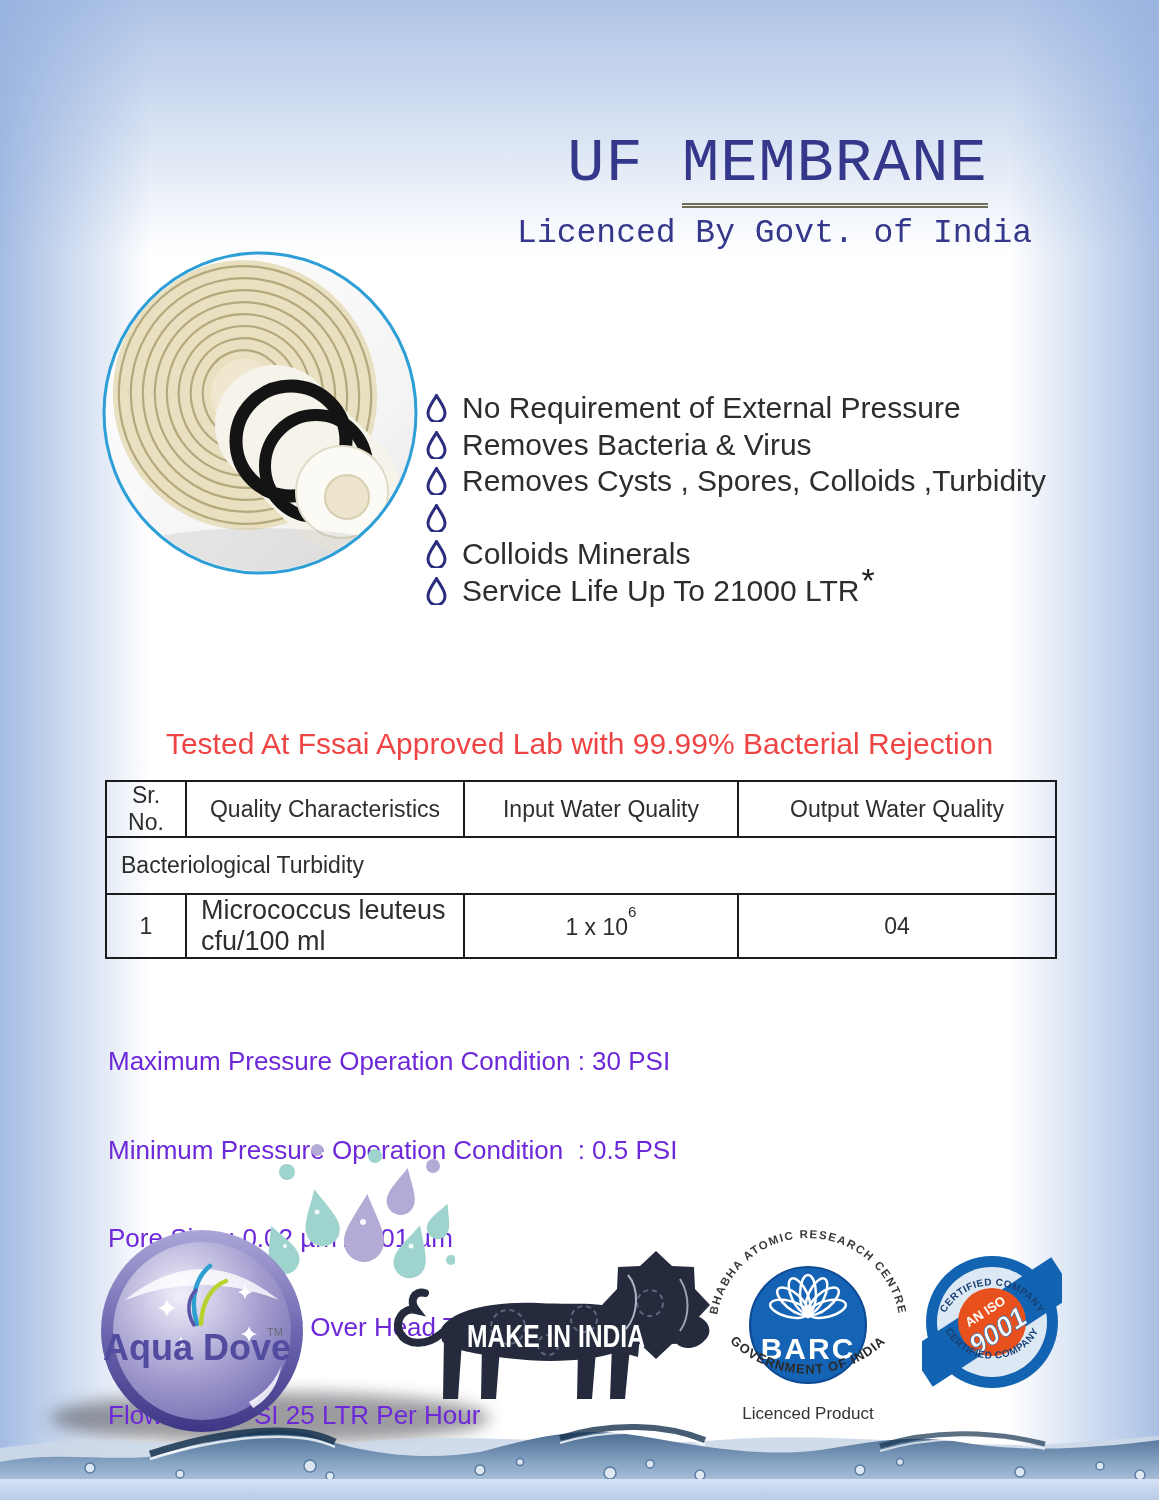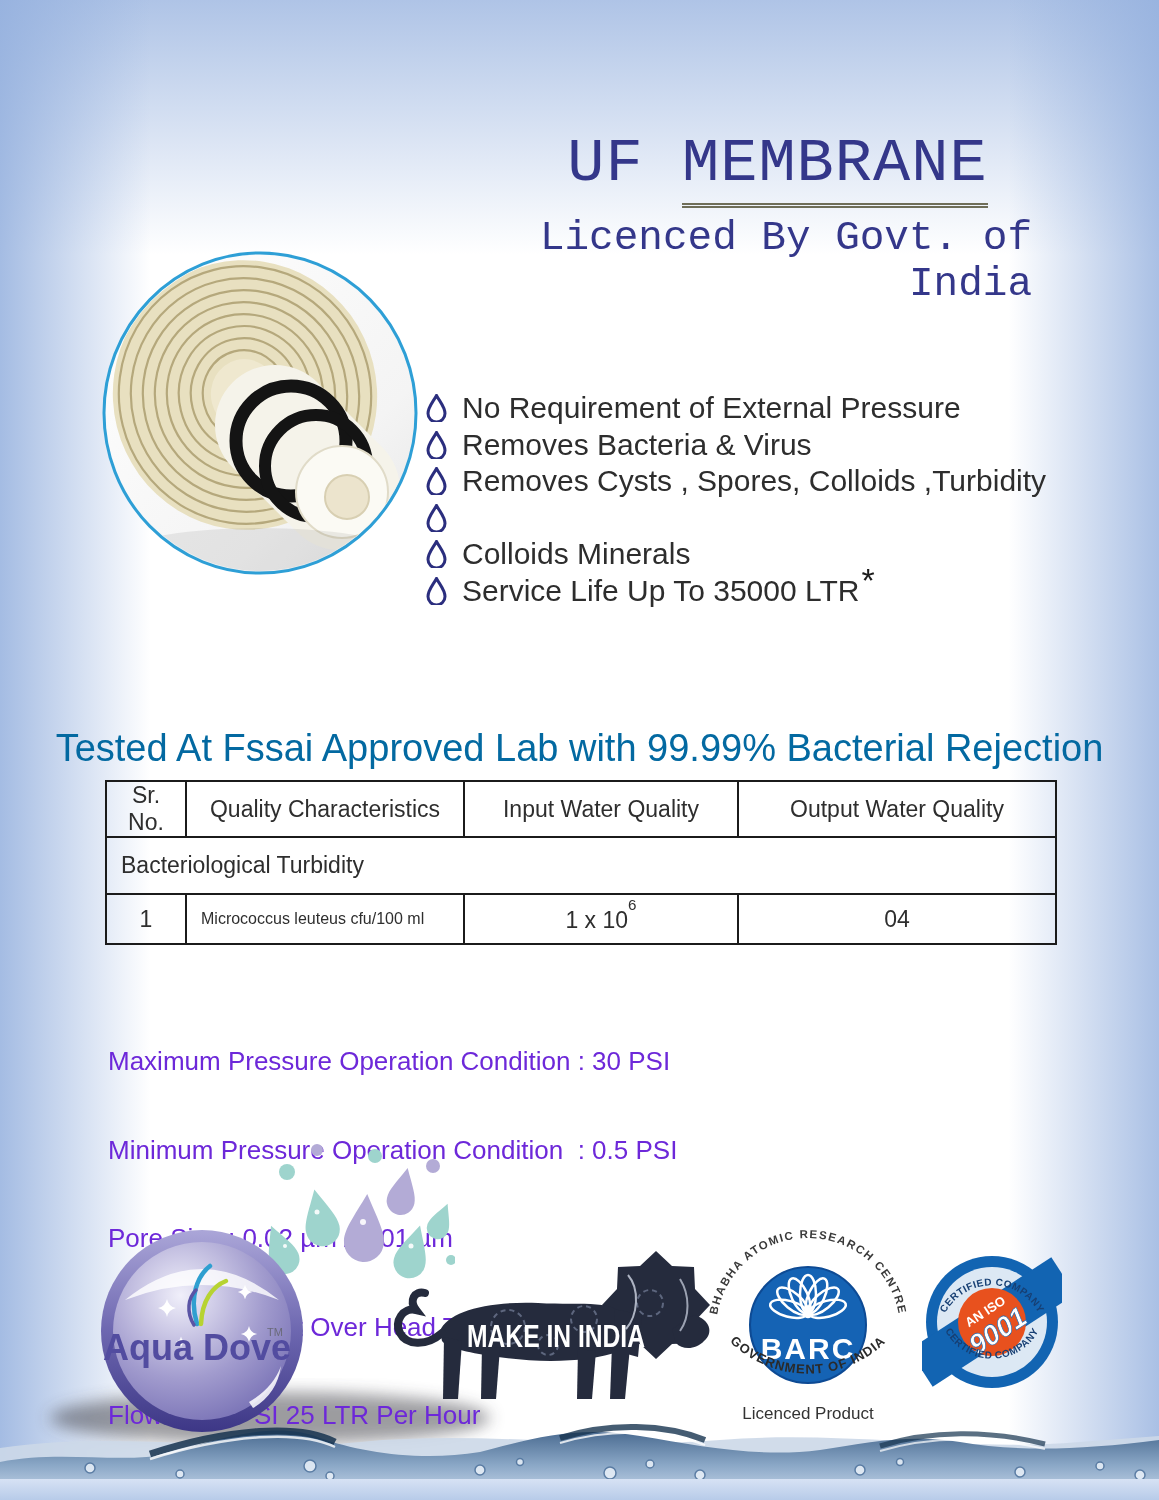--- a/index.html
+++ b/index.html
@@ -15,38 +15,38 @@
       linear-gradient(to left, rgba(148,176,222,.8) 0%, rgba(148,176,222,0) 13%),
       linear-gradient(to bottom, rgba(148,176,222,.75) 0%, rgba(148,176,222,0) 17%),
       #ffffff;
   }
   .layer{position:absolute;z-index:2;}
 
   
   .header-block{left:515px;top:128px;width:525px;text-align:center;font-family:Liberation Mono, monospace;}
   .title{font-size:62px;color:#34378a;letter-spacing:1px;white-space:nowrap;font-weight:500;}
   .title .title-main{border-bottom:5px double #6f6e58;padding-bottom:4px;}
-  .subtitle{margin-top:16px;font-size:41px;color:#34378a;text-align:right;padding-right:8px;}
+  .subtitle{margin-top:16px;font-size:33px;color:#34378a;text-align:right;padding-right:8px;}
 
   
   .features{left:426px;top:390px;width:660px;}
   .feature-item{display:flex;align-items:center;height:36.5px;font-size:30px;color:#2d2d2d;white-space:nowrap;}
   .drop-ic{flex:0 0 auto;margin-right:15px;width:21px;height:28px;}
   .note-sup{font-size:34px;position:relative;top:-10px;left:2px;color:#1c1c1c;}
 
   
-  .lab-heading{left:0;top:727px;width:1159px;text-align:center;font-size:38px;color:#0369a1;}
+  .lab-heading{left:0;top:727px;width:1159px;text-align:center;font-size:30px;color:#ef4444;}
 
   
   table.wq{left:105px;top:780px;position:absolute;z-index:2;border-collapse:collapse;width:950px;background:transparent;table-layout:fixed;}
   table.wq td,table.wq th{border:2px solid #1b1b1b;font-weight:400;font-size:23px;color:#2e2e2e;padding:0 10px;}
   table.wq tr.head th{height:48px;text-align:center;}
   table.wq tr.section td{height:55px;text-align:left;padding-left:14px;}
   table.wq tr.datarow td{height:48px;text-align:center;}
-  table.wq tr.datarow td.char{text-align:left;padding-left:14px;font-size:16px;margin-top:16px;}
+  table.wq tr.datarow td.char{text-align:left;padding-left:14px;font-size:27px;margin-top:16px;}
   table.wq sup{font-size:66%;position:relative;top:-0.6em;}
 
   
   .specs{left:108px;top:988px;font-size:26px;color:#6d28d9;line-height:29.5px;white-space:pre;}
 
   
   .barc-caption{left:702px;top:1404px;width:212px;text-align:center;font-size:17px;color:#333;}
 
   .svg-abs{position:absolute;z-index:2;}
   .wave-abs{position:absolute;z-index:1;}
@@ -125,21 +125,21 @@
     <div class="feature-item">
       <svg class="drop-ic" viewBox="0 0 21 28">
           <path d="M10.5 1.5 C14 8 19 13 19 19.5 A8.5 8.5 0 0 1 2 19.5 C2 13 7 8 10.5 1.5 Z" fill="#ffffff" stroke="#2b2e7e" stroke-width="3"></path>
         </svg>
       <span>Colloids Minerals</span>
     </div>
     <div class="feature-item">
       <svg class="drop-ic" viewBox="0 0 21 28">
           <path d="M10.5 1.5 C14 8 19 13 19 19.5 A8.5 8.5 0 0 1 2 19.5 C2 13 7 8 10.5 1.5 Z" fill="#ffffff" stroke="#2b2e7e" stroke-width="3"></path>
         </svg>
-      <span>Service Life Up To 35000 LTR</span>
+      <span>Service Life Up To 21000 LTR</span>
         <span class="note-sup">*</span>
     </div>
   </div>
 
   <div class="layer lab-heading">Tested At Fssai Approved Lab with 99.99% Bacterial Rejection</div>
 
   <table class="wq">
     <colgroup>
         <col style="width:80px">
         <col style="width:278px">

